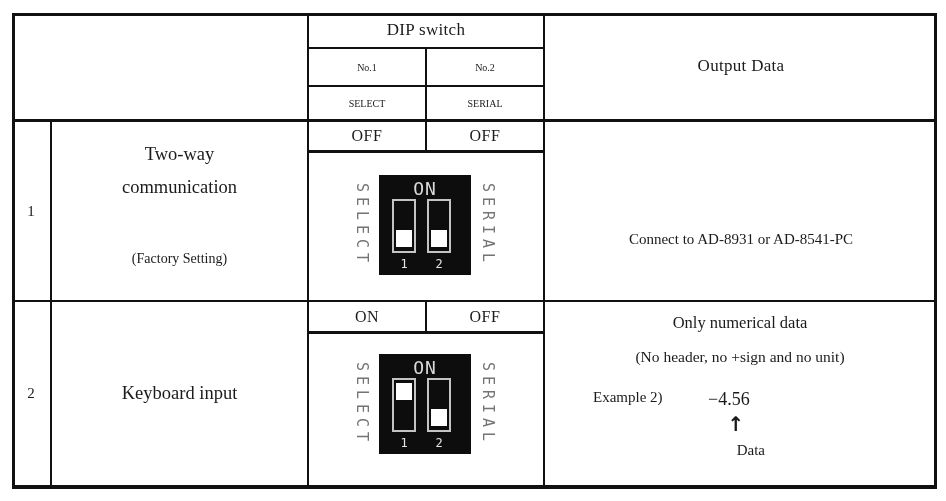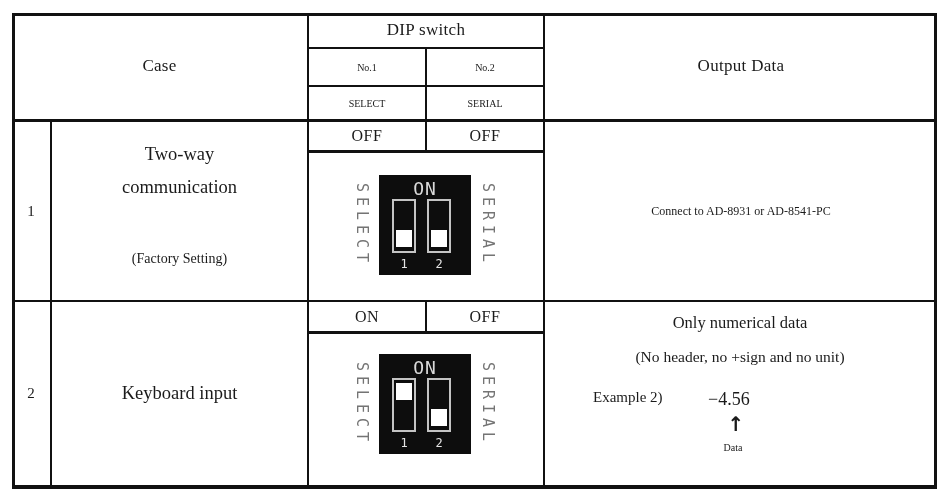--- a/index.html
+++ b/index.html
@@ -12,21 +12,21 @@
 
   
   .cell { position:absolute; display:flex; align-items:center; justify-content:center; text-align:center; }
 
   .hdr-lg { font-size:17px; letter-spacing:.3px; }
   .hdr-sm { font-size:10px; }
   .state-lbl { font-size:16px; letter-spacing:.5px; }
   .row-num { font-size:15px; }
   .case-main { font-size:18.5px; line-height:33px; }
   .case-note { font-size:14px; line-height:30px;margin-top:40px; }
-  .out-text { font-size:12px; }
+  .out-text { font-size:15px;margin-top:28px; }
 
   
   .dip { position:absolute; width:160px; height:100px; font-family:"DejaVu Sans Mono",monospace; }
   .dip-block { position:absolute; left:34px; top:0; width:92px; height:100px; background:#0d0d0d; }
   .dip-on { position:absolute; top:3px; left:0; width:100%; text-align:center; color:#d9d9d9;
             font-size:18px; letter-spacing:1px; }
   .slot { position:absolute; top:24px; width:24px; height:54px; border:2px solid #c4c4c4; background:#0d0d0d; }
   .slot-1 { left:13px; } .slot-2 { left:48px; }
   .handle { position:absolute; left:2px; width:16px; height:17px; background:#ffffff; }
   .slot[data-state="on"]  .handle { top:3px; }
@@ -40,21 +40,21 @@
   
   .out2 { position:absolute; left:531px; top:287px; width:394px; height:236px; }
   .out2 .line { position:absolute; left:0; width:100%; text-align:center; }
   .out2-title { top:13px; font-size:16.5px; }
   .out2-sub   { top:36px; font-size:15.5px;margin-top:12px; }
   .ex { position:absolute; left:0; width:100%; height:24px; }
   .ex-label { position:absolute; left:50px; font-size:15px; }
   .ex-val   { position:absolute; left:165px; font-size:18px; }
   .arrow    { position:absolute; top:112px; left:176px; width:34px; text-align:center;
               font-size:20px; font-weight:bold; font-family:"DejaVu Sans",sans-serif; }
-  .arrow-lbl{ position:absolute; top:142px; left:158px; width:64px; text-align:center; font-size:10px; }
+  .arrow-lbl{ position:absolute; top:142px; left:158px; width:64px; text-align:right; font-size:15px; }
 </style>
 </head>
 <body>
 
 <div class="page">
   <div class="tbl">
 
     <div class="hl" style="left:0;top:0;width:925px;height:3px"></div>
     <div class="hl" style="left:0;top:472px;width:925px;height:4px"></div>
     <div class="vl" style="left:0;top:0;width:3px;height:476px"></div>
@@ -66,21 +66,20 @@
     <div class="hl" style="left:295px;top:137px;width:238px;height:3px"></div>
     <div class="hl" style="left:0;top:287px;width:925px;height:2px"></div>
     <div class="hl" style="left:295px;top:318px;width:238px;height:3px"></div>
 
     <div class="vl" style="left:38px;top:106px;width:2px;height:366px"></div>
     <div class="vl" style="left:295px;top:0;width:2px;height:472px"></div>
     <div class="vl" style="left:413px;top:34px;width:2px;height:106px"></div>
     <div class="vl" style="left:413px;top:287px;width:2px;height:34px"></div>
     <div class="vl" style="left:531px;top:0;width:2px;height:472px"></div>
 
-    <div class="cell hdr-lg" style="left:0;top:0;width:295px;height:106px">Case</div>
     <div class="cell hdr-lg" style="left:297px;top:0;width:234px;height:34px">DIP switch</div>
     <div class="cell hdr-sm" style="left:297px;top:36px;width:116px;height:36px">No.1</div>
     <div class="cell hdr-sm" style="left:415px;top:36px;width:116px;height:36px">No.2</div>
     <div class="cell hdr-sm" style="left:297px;top:74px;width:116px;height:32px">SELECT</div>
     <div class="cell hdr-sm" style="left:415px;top:74px;width:116px;height:32px">SERIAL</div>
     <div class="cell hdr-lg" style="left:533px;top:0;width:392px;height:106px">Output Data</div>
 
     <div class="cell row-num" style="left:0;top:109px;width:38px;height:178px">1</div>
     <div class="cell" style="left:40px;top:109px;width:255px;height:168px;flex-direction:column">
       <div class="case-main">Two-way</div>

